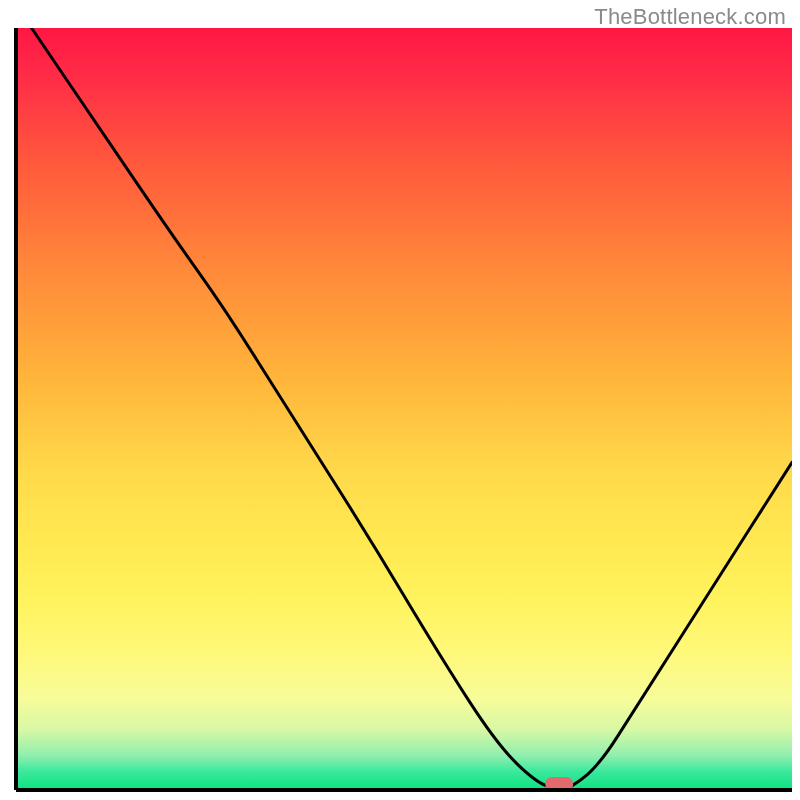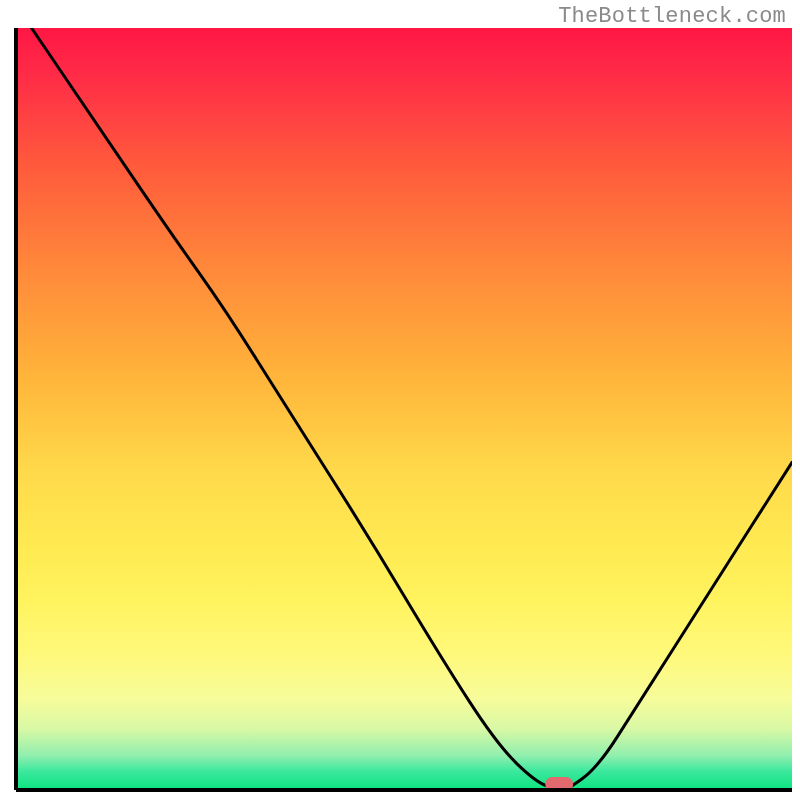--- a/index.html
+++ b/index.html
@@ -7,21 +7,20 @@
     padding: 0;
     width: 800px;
     height: 800px;
     background: #ffffff;
     font-family: Arial, Helvetica, sans-serif;
   }
   .root {
     position: relative;
     width: 800px;
     height: 800px;
-    font-family: Liberation Mono, monospace;
   }
   .watermark {
     position: absolute;
     top: 4px;
     right: 14px;
     font-size: 22px;
     color: #8a8a8a;
     letter-spacing: 0.2px;
   }
   svg.plot {

